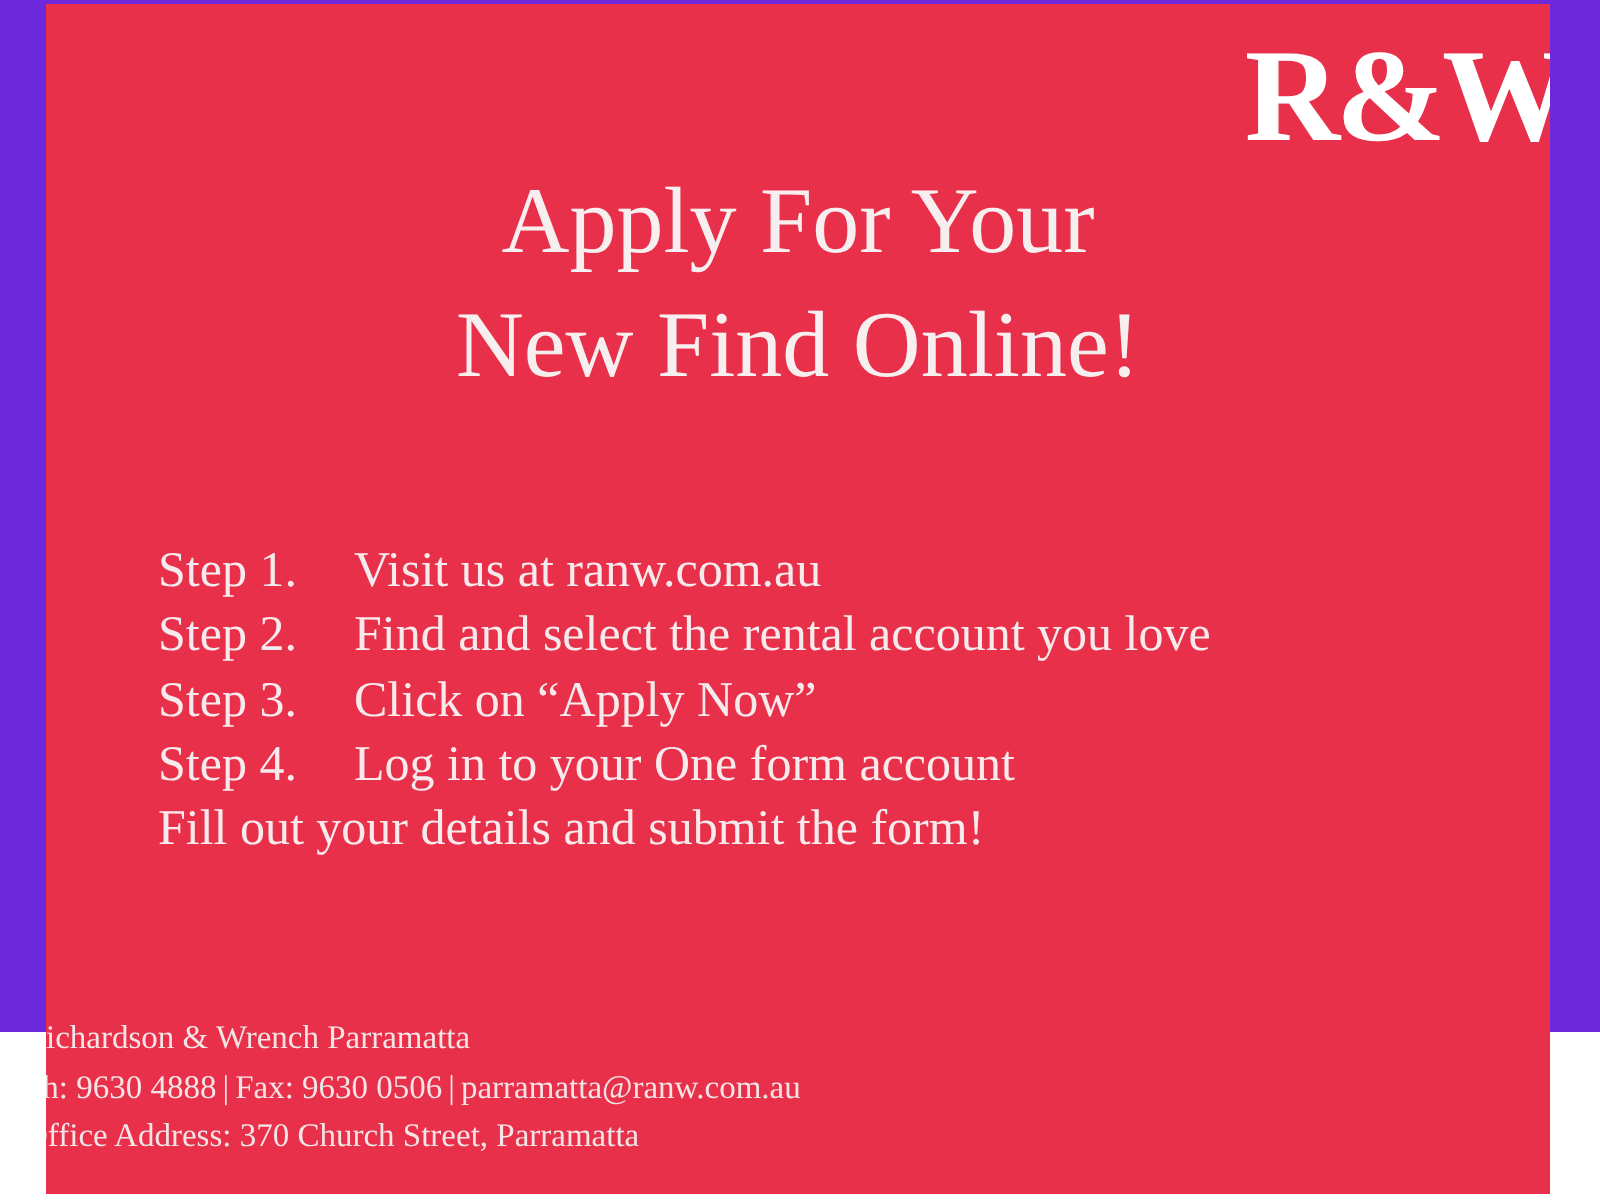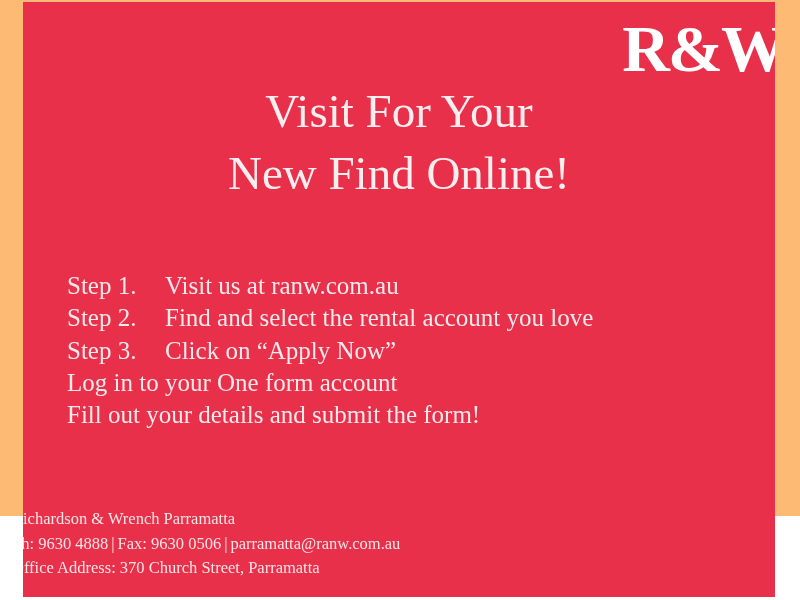--- a/index.html
+++ b/index.html
@@ -12,21 +12,21 @@
     height: 600px;
     overflow: hidden;
     font-family: "Liberation Serif", "DejaVu Serif", serif;
   }
 
   
   #slide {
     position: relative;
     width: 800px;
     height: 516px;
-    background: #fdba74;
+    background: #6d28d9;
   }
 
   
   #panel {
     position: absolute;
     left: 23px;
     top: 2px;
     width: 752px;
     height: 595px;
     background: #e8304a;
@@ -60,21 +60,21 @@
     font-weight: normal;
   }
   #headline .hl-line {
     display: block;
     white-space: nowrap;
   }
 
   
   #steps {
     position: absolute;
-    left: 44px;
+    left: 56px;
     top: 268px;
     color: #f6eaec;
     font-size: 25px;
     line-height: 1.29;
   }
   .step-row {
     display: flex;
     align-items: baseline;
     white-space: nowrap;
   }
@@ -107,21 +107,21 @@
 </head>
 <body>
 
 <div id="slide">
 
   <div id="panel">
 
     <div id="logo">R&amp;W</div>
 
     <div id="headline">
-      <span class="hl-line">Visit For Your</span>
+      <span class="hl-line">Apply For Your</span>
       <span class="hl-line">New Find Online!</span>
     </div>
 
     <div id="steps">
 
       <div class="step-row">
         <span class="step-label">Step 1.</span>
         <span class="step-text">Visit us at ranw.com.au</span>
       </div>
 
@@ -129,20 +129,21 @@
         <span class="step-label">Step 2.</span>
         <span class="step-text">Find and select the rental account you love</span>
       </div>
 
       <div class="step-row">
         <span class="step-label">Step 3.</span>
         <span class="step-text">Click on “Apply Now”</span>
       </div>
 
       <div class="step-row">
+        <span class="step-label">Step 4.</span>
         <span class="step-text">Log in to your One form account</span>
       </div>
 
       <div class="step-row">
         <span class="step-text">Fill out your details and submit the form!</span>
       </div>
 
     </div>
 
     <div id="footer">

